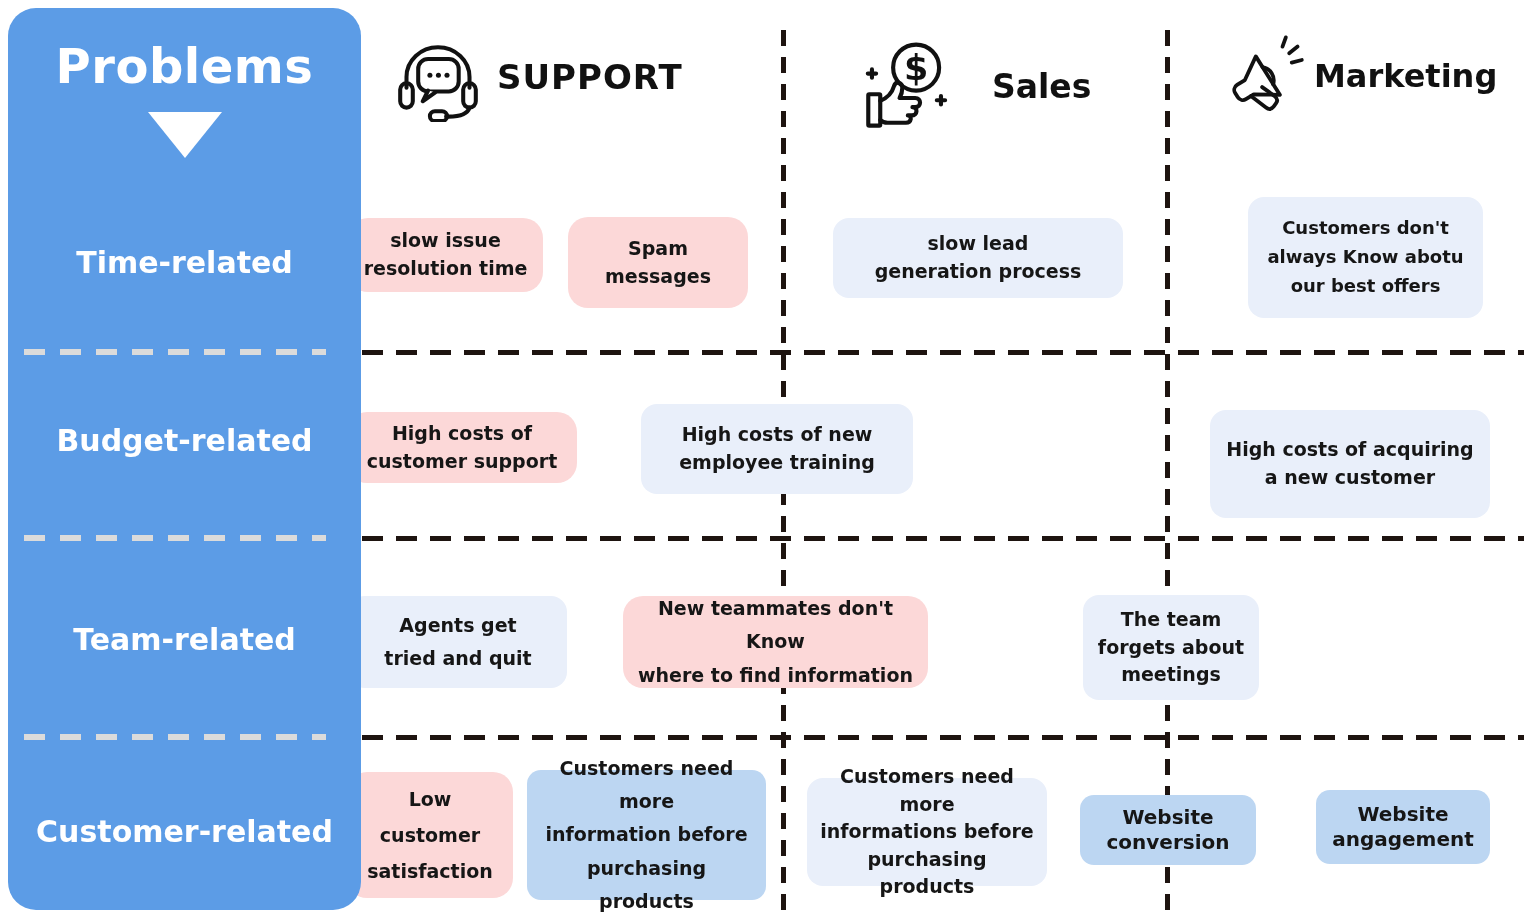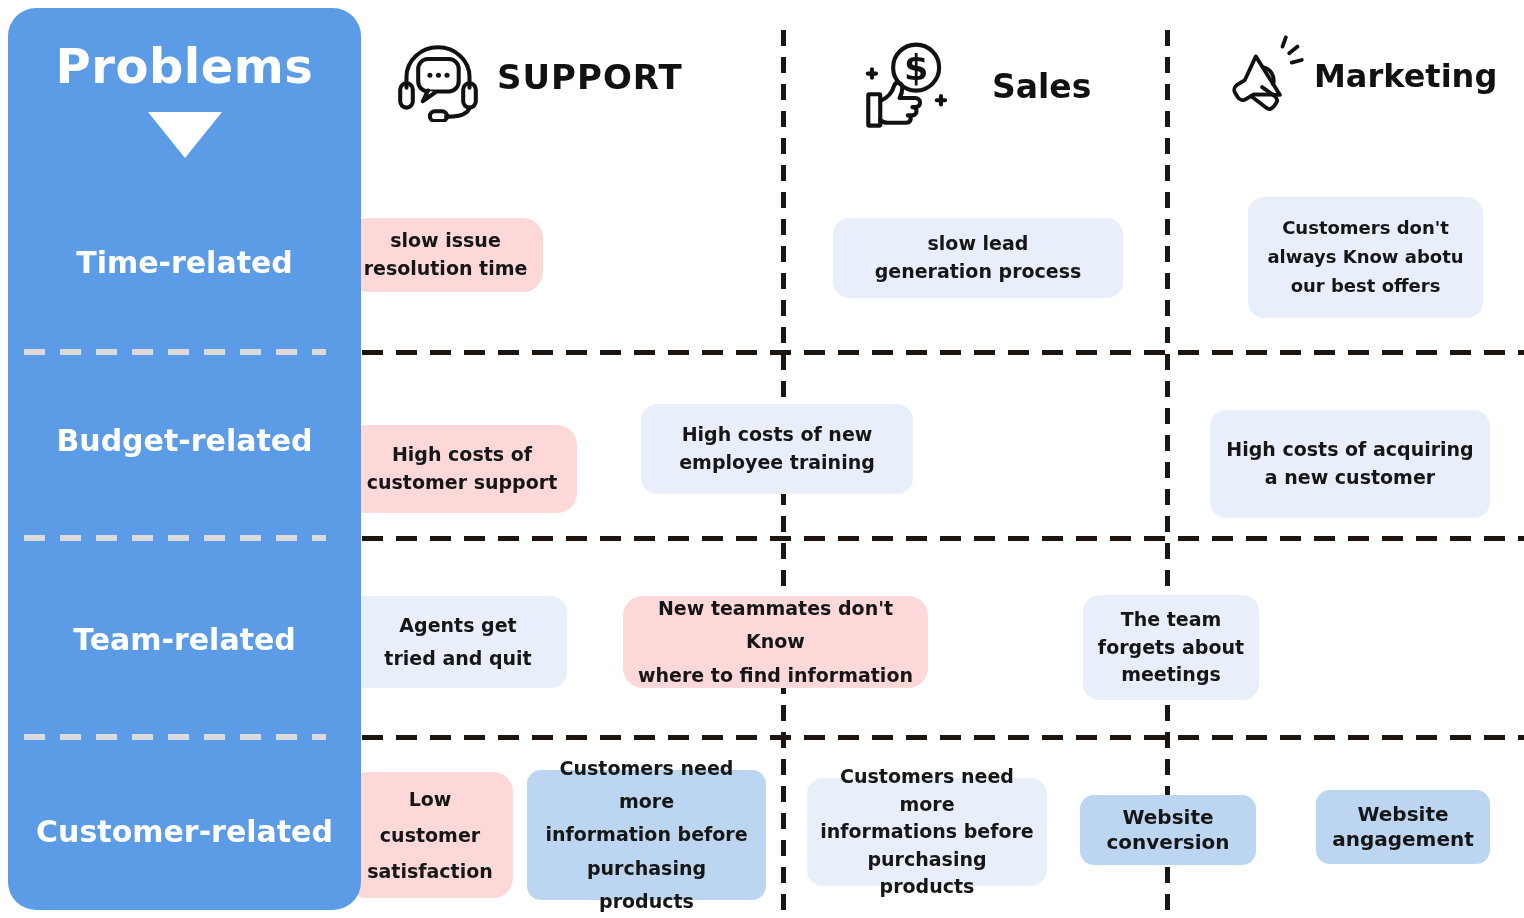--- a/index.html
+++ b/index.html
@@ -120,27 +120,29 @@
         <path d="M72 15 l4 -11"></path>
         <path d="M80 23 l10 -8"></path>
         <path d="M83 34 l12 -3"></path>
       </svg>
     </span>
     <span class="hlabel marketing">Marketing</span>
   </div>
 
   <div class="card pink" style="left:348px;top:218px;width:195px;height:74px">slow issue
 resolution time</div>
+  <div class="card pink" style="left:568px;top:217px;width:180px;height:91px">Spam
+messages</div>
   <div class="card lblue" style="left:833px;top:218px;width:290px;height:80px">slow lead
 generation process</div>
   <div class="card lblue fs-18" style="left:1248px;top:197px;width:235px;height:121px;line-height:1.6">Customers don't
 always Know abotu
 our best offers</div>
 
-  <div class="card pink" style="left:347px;top:425px;width:230px;height:88px">High costs of
+  <div class="card pink" style="left:347px;top:412px;width:230px;height:71px">High costs of
 customer support</div>
   <div class="card lblue" style="left:641px;top:404px;width:272px;height:90px">High costs of new
 employee training</div>
   <div class="card lblue" style="left:1210px;top:410px;width:280px;height:108px">High costs of acquiring
 a new customer</div>
 
   <div class="card lblue lh-m" style="left:349px;top:596px;width:218px;height:92px">Agents get
 tried and quit</div>
   <div class="card pink lh-m" style="left:623px;top:596px;width:305px;height:92px">New teammates don't Know
 where to find information</div>

